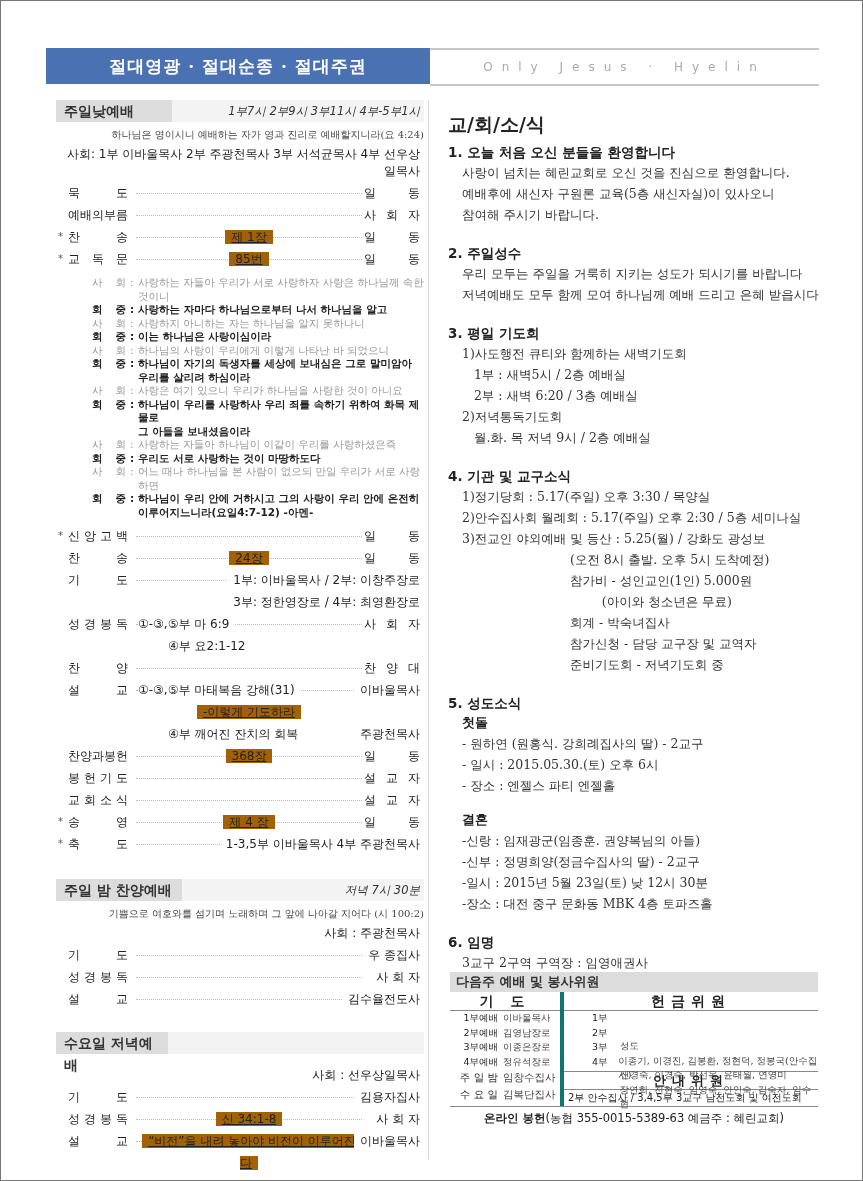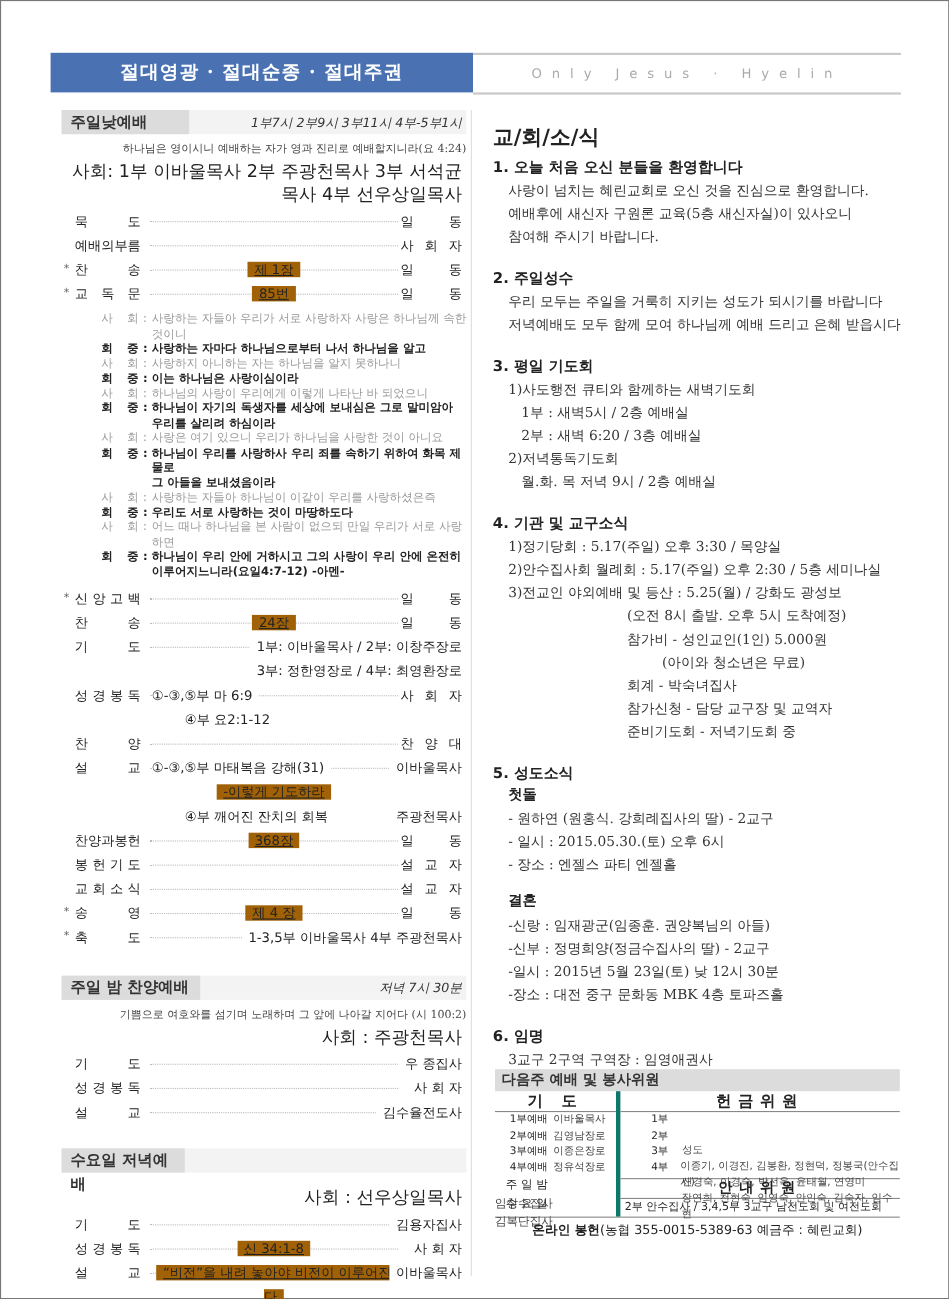--- a/index.html
+++ b/index.html
@@ -15,21 +15,21 @@
                font-size:12px; letter-spacing:9px; text-align:center; line-height:34px; }
   .divider-v { position:absolute; left:428px; top:100px; width:1px; height:1060px; background:#ddd; }
 
   
   .left { position:absolute; left:56px; top:100px; width:368px; font-size:12px; }
   .sec-head { position:relative; height:22px; background:linear-gradient(#f3f3f3,#f3f3f3); margin-bottom:4px; }
   .sec-head .title { position:absolute; left:0; top:0; height:22px; line-height:22px; padding:0 8px;
                      background:#dcdcdc; font-size:14px; font-weight:bold; color:#333; width:100px; }
   .sec-head .time { position:absolute; right:4px; top:0; line-height:22px; font-size:11.5px; color:#333;font-style:italic; }
   .verse { text-align:right; font-size:10px; color:#444; margin:6px 0 4px; font-family:"DejaVu Serif", serif; }
-  .presider { text-align:right; font-size:16px; margin:3px 0 2px; padding-right:4px; }
+  .presider { text-align:right; font-size:12px; margin:3px 0 2px; padding-right:4px; }
   .row { position:relative; height:22px; line-height:22px; }
   .row .star { position:absolute; left:2px; top:0; font-size:10px; color:#555; }
   .row .lbl { position:absolute; left:12px; top:0; width:60px; display:flex; justify-content:space-between; }
   .row .dots { position:absolute; left:80px; right:62px; top:11px; border-top:1px dotted #bbb; }
   .row .mid { position:absolute; left:80px; right:62px; top:0; text-align:center; }
   .row .mid span { background:#a16207; padding:0 6px;text-decoration:underline; }
   .row .right { position:absolute; right:4px; top:0; width:56px; display:flex; justify-content:space-between; background:#fff; }
   .row .right.wide { width:auto; padding-left:6px; justify-content:flex-end; }
   .row .mid-left { position:absolute; left:82px; top:0; background:#fff; padding-right:6px; }
   .resp { margin:6px 0 6px 36px; font-size:10.5px; line-height:13.5px; }
@@ -50,21 +50,21 @@
   
   .nw { position:absolute; left:450px; top:972px; width:368px; font-size:10.5px; }
   .nw-head { background:#dcdcdc; height:20px; line-height:20px; font-weight:bold; font-size:13px; padding-left:6px; color:#333; }
   .nw-grid { display:flex; border-bottom:1px solid #888; }
   .nw-left { width:110px; border-right:4px solid #0f766e; }
   .nw-right { flex:1; }
   .nw-colh { text-align:center; font-size:14px; font-weight:bold; height:18px; line-height:18px; letter-spacing:6px; border-bottom:1px solid #888; }
   .nw-row { height:14.5px; line-height:14.5px; display:flex; font-size:9.5px; }
   .nw-row .k { width:48px; text-align:right; padding-right:5px; }
   .nw-row .v { color:#444; }
-  .nw-row.tall { height:17px; line-height:17px; font-size:10.5px;flex-direction:column; }
+  .nw-row.tall { height:17px; line-height:17px; font-size:10.5px; }
   .nw-rrow { height:14.5px; line-height:14.5px; display:flex; font-size:9.5px; padding-left:28px; }
   .nw-rrow .k { width:28px; }
   .nw-rrow .v { color:#444;margin-top:28px; }
   .nw-sub { text-align:center; font-size:13px; font-weight:bold; height:17px; line-height:17px; letter-spacing:6px; border-top:1px solid #888; border-bottom:1px solid #888; margin-top:2px; }
   .nw-usher { height:16px; line-height:16px; padding-left:4px; font-size:10px; }
   .online { text-align:center; font-size:11.5px; margin-top:4px; }
   .online b { font-weight:bold; }
 </style>
 </head>
 <body>

